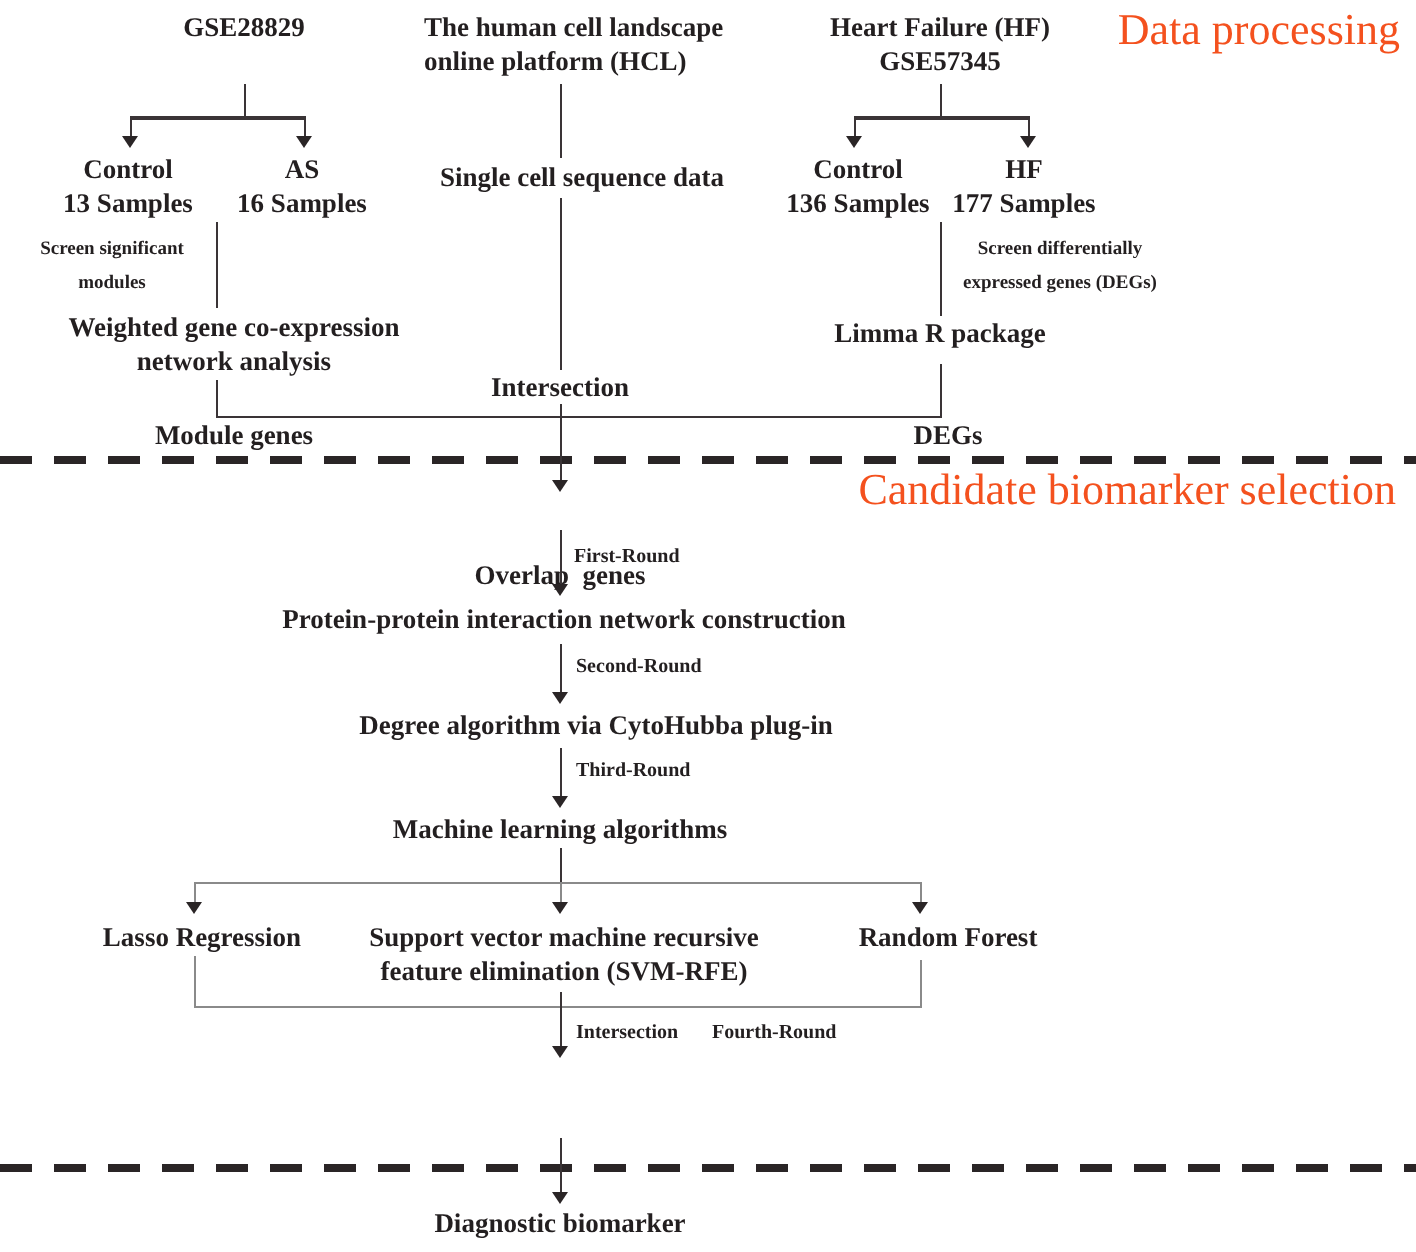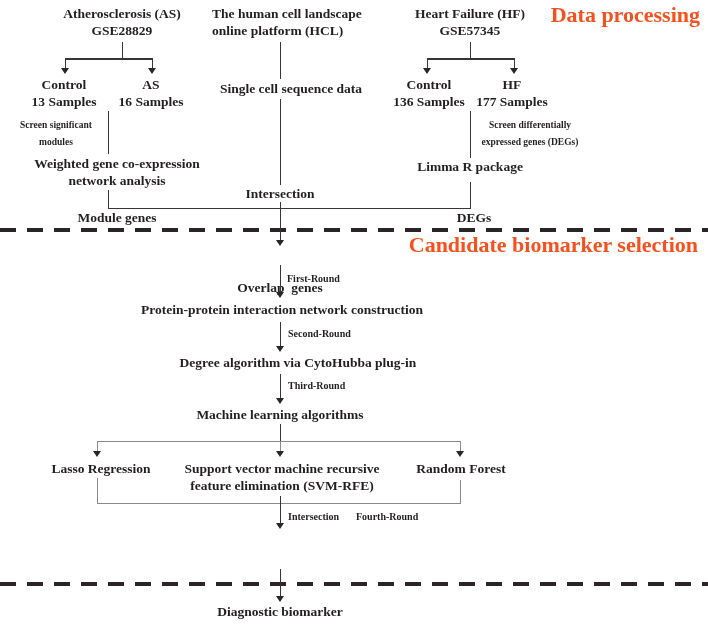--- a/index.html
+++ b/index.html
@@ -4,21 +4,21 @@
 <style>
   html,body{margin:0;padding:0;background:#ffffff;}
   #fig{position:relative;width:708px;height:626px;background:#ffffff;overflow:hidden;
        font-family:"Liberation Serif","DejaVu Serif",serif;color:#231f20;}
   .node{position:absolute;font-weight:bold;font-size:13.5px;line-height:17px;
         text-align:center;transform:translateX(-50%);white-space:nowrap;}
   .node span{display:block;}
   .leftalign{transform:none;text-align:left;}
   .small{font-size:9.5px;line-height:17px;}
   .rlabel{position:absolute;font-weight:bold;font-size:10px;white-space:nowrap;}
-  .section{position:absolute;font-weight:bold;font-size:22px;line-height:24px;
+  .section{position:absolute;font-weight:normal;font-size:22px;line-height:24px;
            color:var(--accent,#f4511e);white-space:nowrap;}
   .vline{position:absolute;width:1.5px;background:#3a3436;}
   .hline{position:absolute;height:1.5px;background:#3a3436;}
   .gline{background:#8a8a8a;}
   .ah{position:absolute;width:0;height:0;border-left:4px solid transparent;
       border-right:4px solid transparent;border-top:6.5px solid #2a2526;}
   .dashed{position:absolute;left:0;width:708px;height:4px;
           background:repeating-linear-gradient(90deg,#2a2526 0 16px,transparent 16px 27px);}
   .whitebg{background:#ffffff;z-index:2;padding:0 4px;}
   .pre{white-space:pre;}
@@ -28,21 +28,20 @@
 
 <div id="fig">
 
   <div class="section" style="top:3px;right:8px;">Data processing</div>
   <div class="section" style="top:233px;right:10px;">Candidate biomarker selection</div>
 
   <div class="dashed" style="top:228px;"></div>
   <div class="dashed" style="top:582px;"></div>
 
   <div class="node" style="left:122px;top:5px;">
-    <span>Atherosclerosis (AS)</span>
     <span>GSE28829</span>
   </div>
   <div class="vline" style="left:121.5px;top:42px;height:16px;"></div>
   <div class="hline" style="left:64.5px;top:58px;width:88px;"></div>
   <div class="vline" style="left:64.5px;top:58px;height:11px;"></div>
   <div class="ah" style="left:61px;top:68px;"></div>
   <div class="vline" style="left:151.5px;top:58px;height:11px;"></div>
   <div class="ah" style="left:148px;top:68px;"></div>
   <div class="node" style="left:64px;top:76px;">
     <span>Control</span>
@@ -149,21 +148,21 @@
   <div class="vline gline" style="left:459.5px;top:441px;height:11px;"></div>
   <div class="ah" style="left:456px;top:451px;"></div>
 
   <div class="node" style="left:101px;top:460px;">
     <span>Lasso Regression</span>
   </div>
   <div class="node" style="left:282px;top:460px;">
     <span>Support vector machine recursive</span>
     <span>feature elimination (SVM-RFE)</span>
   </div>
-  <div class="node" style="left:461px;top:460px;">
+  <div class="node" style="left:474px;top:460px;">
     <span>Random Forest</span>
   </div>
 
   <div class="vline gline" style="left:96.5px;top:478px;height:25.5px;"></div>
   <div class="vline gline" style="left:459.5px;top:480px;height:23.5px;"></div>
   <div class="hline gline" style="left:96.5px;top:502.5px;width:364px;"></div>
 
   <div class="vline" style="left:279.5px;top:496px;height:28px;"></div>
   <div class="ah" style="left:276px;top:523px;"></div>
   <div class="rlabel" style="left:288px;top:511px;">Intersection</div>

